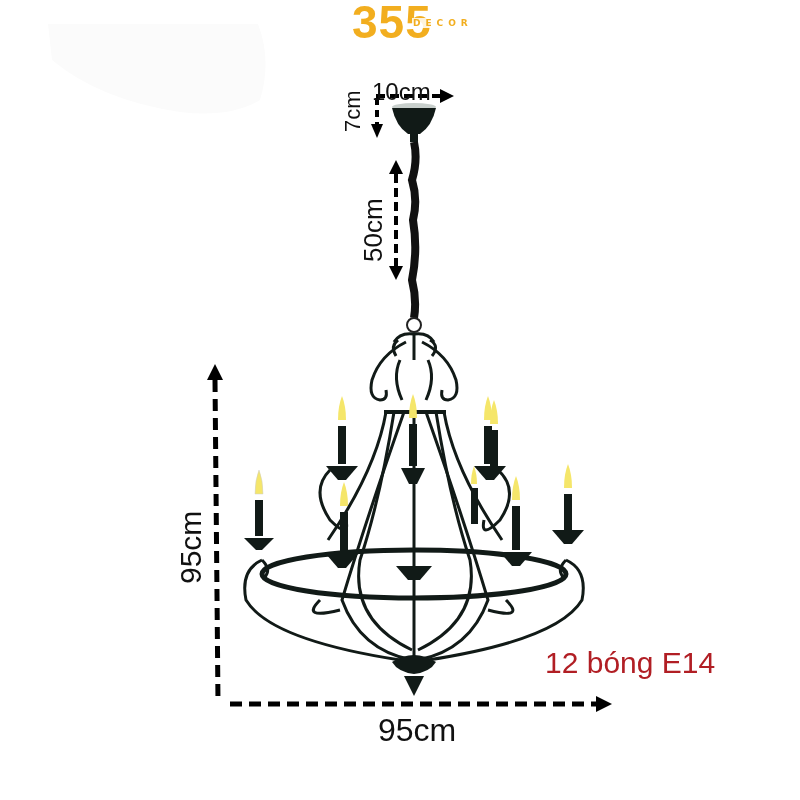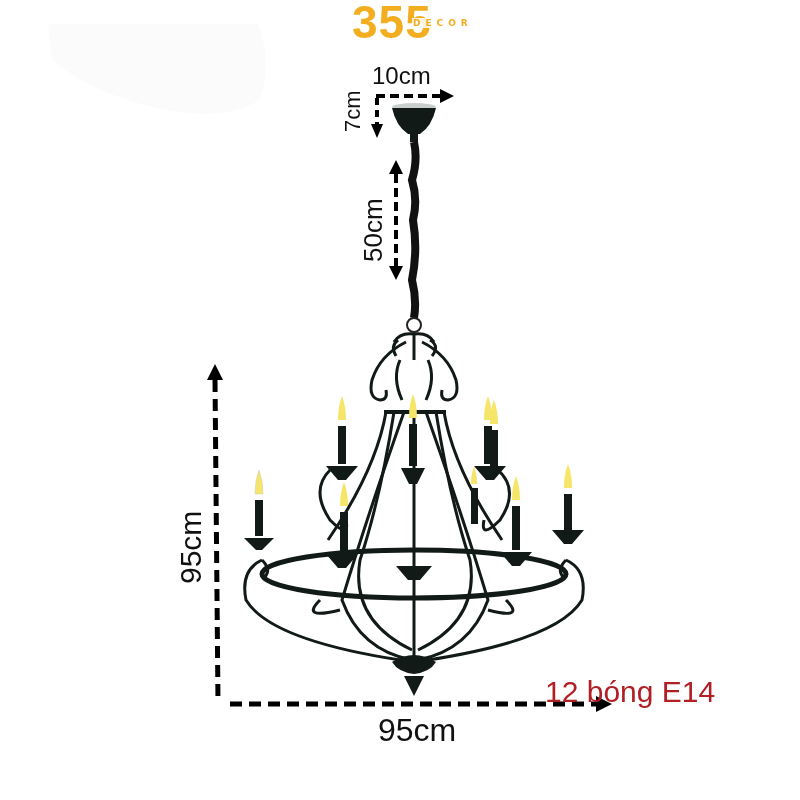--- a/index.html
+++ b/index.html
@@ -1,26 +1,26 @@
 <!DOCTYPE html>
 <html><head>
 <meta charset="utf-8">
 <style>
   html,body{margin:0;padding:0;background:#ffffff;}
   body{width:800px;height:800px;position:relative;overflow:hidden;font-family:"Liberation Sans",sans-serif;}
   .logo{position:absolute;left:352px;top:-4px;width:100px;height:50px;}
   .logo-num{position:absolute;left:0;top:0;font-family:"Liberation Sans",sans-serif;font-weight:bold;font-size:46px;color:#f2ae1f;letter-spacing:1px;line-height:52px;}
   .logo-sub{position:absolute;left:40px;top:22px;font-family:"DejaVu Sans",sans-serif;font-weight:bold;font-size:9px;color:#f2ae1f;letter-spacing:5px;background:rgba(255,255,255,0.85);padding:0 1px;line-height:10px;margin-left:20px;}
   .dim{position:absolute;color:#111;font-family:"Liberation Sans",sans-serif;line-height:1;}
-  .dim-top{left:372px;top:64px;font-size:24px;text-align:center;}
+  .dim-top{left:372px;top:80px;font-size:24px;text-align:center;}
   .dim-7{left:342px;top:132px;font-size:22px;transform:rotate(-90deg);transform-origin:left top;}
   .dim-50{left:360px;top:262px;font-size:26px;transform:rotate(-90deg);transform-origin:left top;}
   .dim-95v{left:176px;top:584px;font-size:30px;transform:rotate(-90deg);transform-origin:left top;}
   .dim-95h{left:378px;top:714px;font-size:32px;}
-  .bulbs{position:absolute;left:545px;top:646px;font-size:30px;color:#b11e24;font-family:"Liberation Sans",sans-serif;margin-top:29px;}
+  .bulbs{position:absolute;left:545px;top:646px;font-size:30px;color:#b11e24;font-family:"Liberation Sans",sans-serif;}
   svg.main{position:absolute;left:0;top:0;}
 </style>
 </head>
 <body>
 
 <div class="logo">
   <span class="logo-num">355</span>
   <span class="logo-sub">DECOR</span>
 </div>
 

